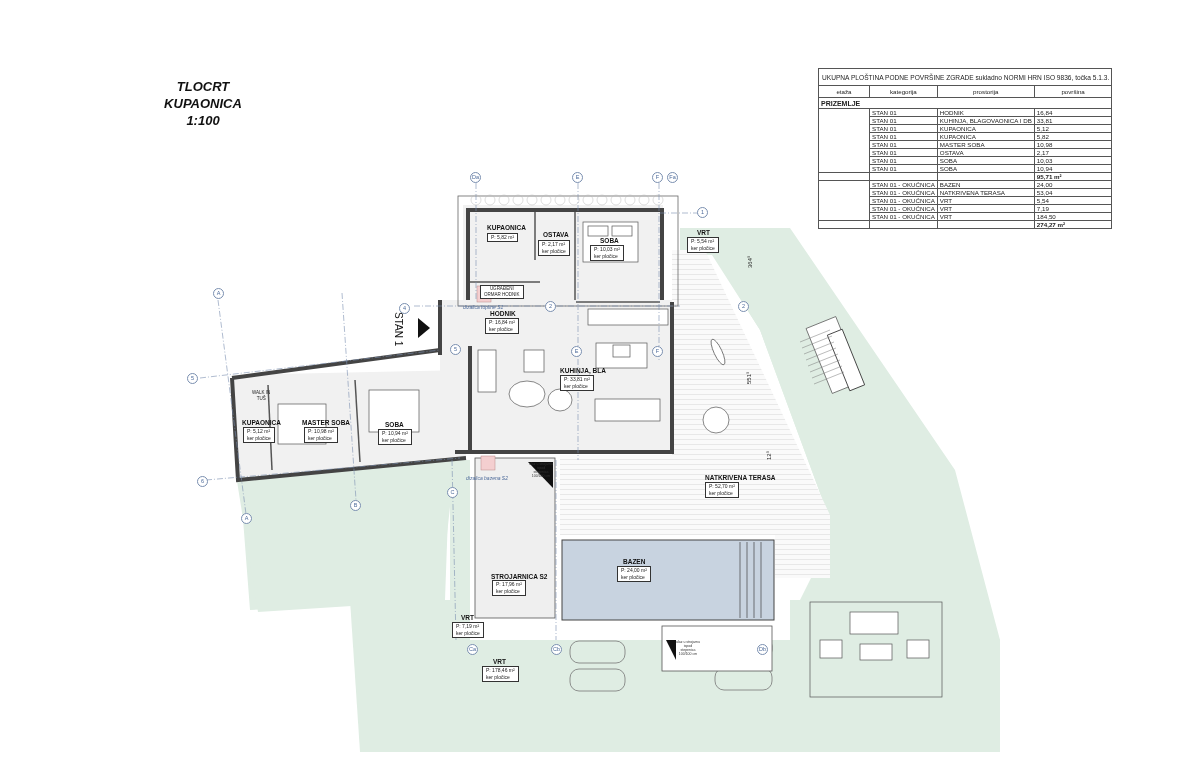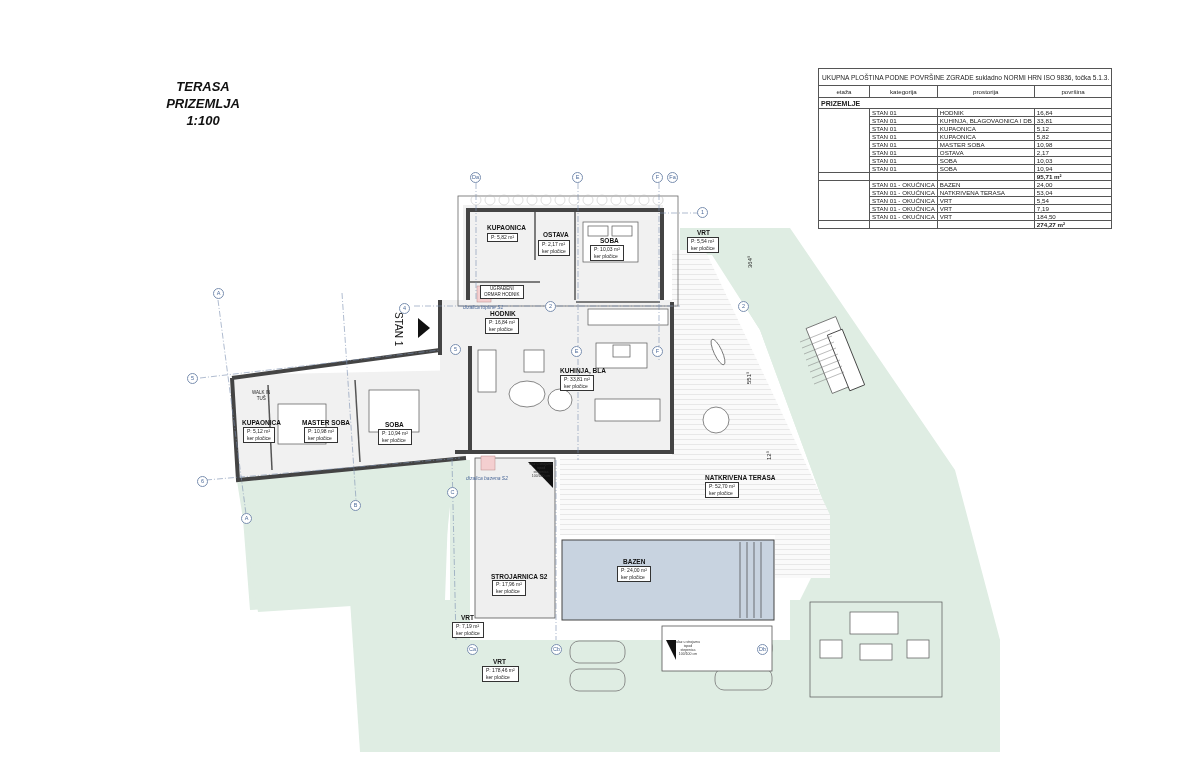--- a/index.html
+++ b/index.html
@@ -18,21 +18,21 @@
   .grid-bub{position:absolute;width:9px;height:9px;border:1px solid #7a8fb0;border-radius:50%;font-size:5.5px;line-height:9px;text-align:center;color:#4c6a9a;background:#fff;}
   .small-blue{position:absolute;font-size:5px;font-style:italic;color:#4c6a9a;white-space:nowrap;}
   .dim{position:absolute;font-size:6px;color:#222;transform:rotate(-90deg);transform-origin:left top;white-space:nowrap;}
   .stan{position:absolute;font-size:10px;color:#111;transform:rotate(90deg);transform-origin:left top;white-space:nowrap;}
   .note{position:absolute;font-size:3.5px;line-height:4px;color:#333;text-align:center;}
 </style>
 </head>
 <body>
 
 <div class="title">
-  <div>TERASA PRIZEMLJA</div>
+  <div>TLOCRT KUPAONICA</div>
   <div>1:100</div>
 </div>
 
 <table class="area-table">
   <tbody>
       <tr>
         <td colspan="4" class="cap">UKUPNA PLOŠTINA PODNE POVRŠINE ZGRADE sukladno NORMI HRN ISO 9836, točka 5.1.3.</td>
       </tr>
   <tr>
     <th style="width:46px">etaža</th>

